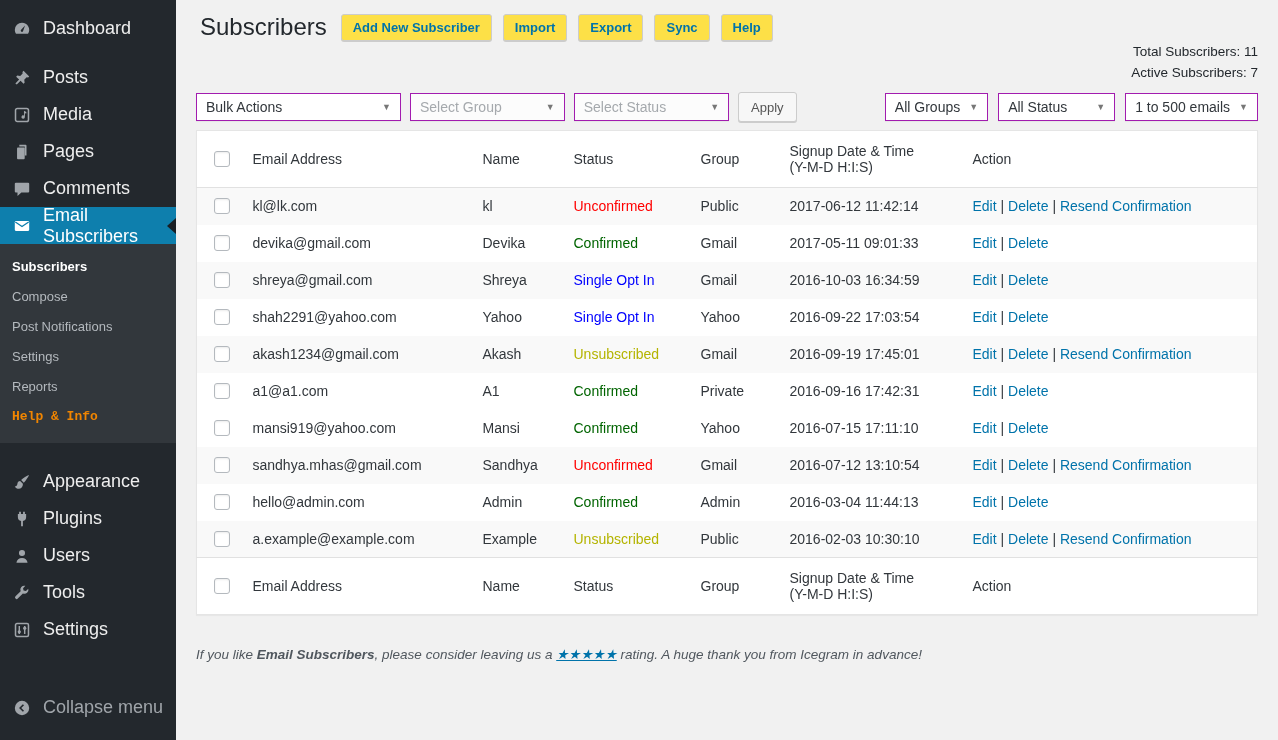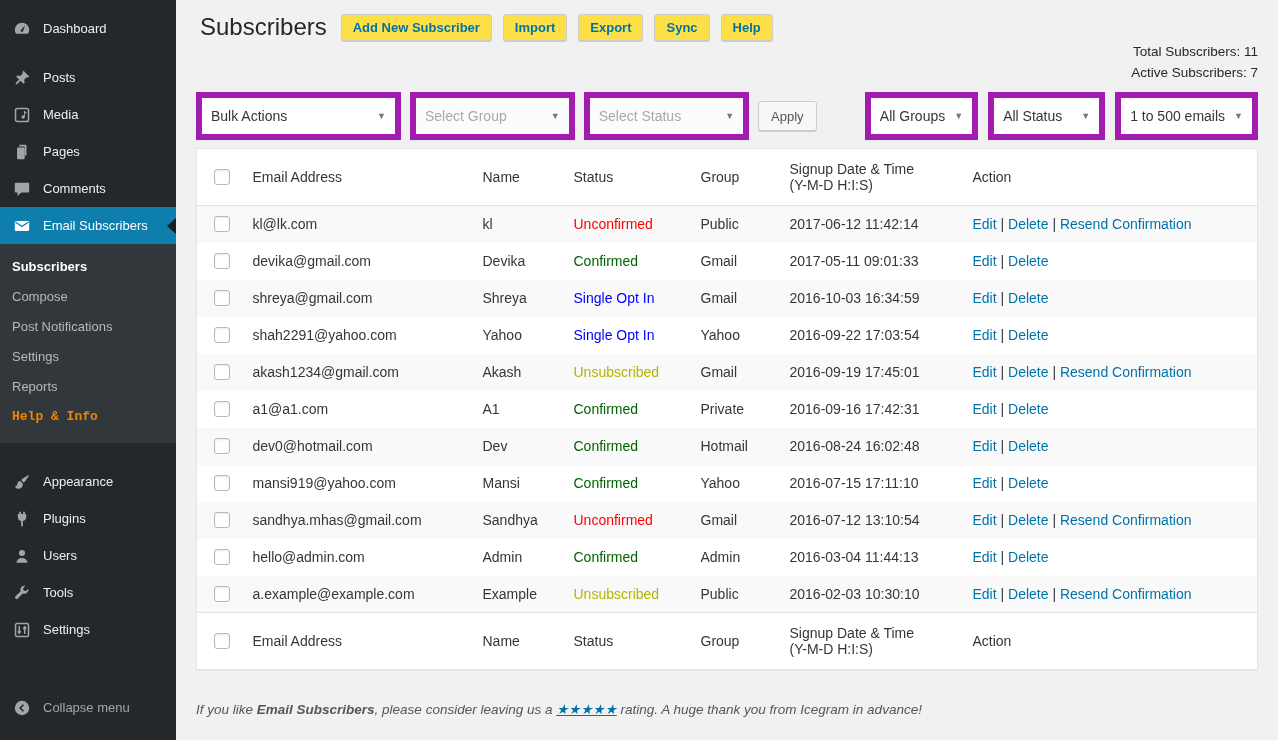--- a/index.html
+++ b/index.html
@@ -10,21 +10,21 @@
     background:#f1f1f1; display:flex; font-size:14px; color:#32373c;
   }
 
   
   #sidebar {
     width:176px; flex-shrink:0; background:#23282d; color:#eee;
     display:flex; flex-direction:column; padding-top:10px;
   }
   .menu-item {
     display:flex; align-items:center; gap:11px;
-    padding:8px 12px; height:37px; cursor:pointer; font-size:13px; color:#eee;
+    padding:8px 12px; height:37px; cursor:pointer; font-size:18px; color:#eee;
   }
   .menu-item .micon { width:20px; height:20px; color:#a0a5aa; flex-shrink:0;
     display:flex; align-items:center; justify-content:center; }
   .menu-sep { height:12px; }
   .menu-sep-lg { height:20px; }
   .menu-item.active { background:#0e7fad; color:#fff; position:relative; }
   .menu-item.active .micon { color:#fff; }
   .menu-item.active::after {
     content:""; position:absolute; right:0; top:50%; margin-top:-8px;
     width:0; height:0; border-top:8px solid transparent;
@@ -43,21 +43,21 @@
   .pt-action {
     background:#fde047; border:1px solid #ccc; border-radius:3px;
     color:#0073aa; font-weight:bold; font-size:13px; font-family:inherit;
     padding:5px 11px; margin-right:11px; cursor:pointer; box-shadow:0 1px 0 #ccc;
   }
   .stats { text-align:right; font-size:13.5px; color:#23282d; line-height:21px; margin-top:0px; }
 
   .filter-bar { display:flex; justify-content:space-between; align-items:center; margin-top:9px; }
   .filter-left, .filter-right { display:flex; align-items:center; }
   .fselect {
-    background:#fff; border:6px solid #a21caf; height:48px;
+    background:#fff; border:1px solid #a21caf; height:28px;
     display:inline-flex; align-items:center; padding:0 9px;
     font-size:14px; color:#32373c; cursor:pointer; margin-right:9px;
     box-shadow:0 1px 1px rgba(0,0,0,.04);
   }
   .fselect .caret { font-size:9px; color:#777; margin-left:9px; }
   .fselect.bulk { width:205px; justify-content:space-between; }
   .fselect.muted { color:#a5a9ad; background:#fcfcfc;gap:35px; }
   .filter-right .fselect { margin-right:0; margin-left:10px; }
   .apply-btn {
     background:#f7f7f7; border:1px solid #ccc; border-radius:3px; height:30px;
@@ -361,31 +361,20 @@
           <td class="check-col">
             <input type="checkbox" style="">
           </td>
           <td>a1@a1.com</td>
           <td>A1</td>
           <td class="st-confirmed">Confirmed</td>
           <td>Private</td>
           <td>2016-09-16 17:42:31</td>
           <td class="actions"><a>Edit</a><span class="sep"> | </span><a>Delete</a></td>
         </tr>
-        <tr class="alt">
-          <td class="check-col">
-            <input type="checkbox" style="">
-          </td>
-          <td>dev0@hotmail.com</td>
-          <td>Dev</td>
-          <td class="st-confirmed">Confirmed</td>
-          <td>Hotmail</td>
-          <td>2016-08-24 16:02:48</td>
-          <td class="actions"><a>Edit</a><span class="sep"> | </span><a>Delete</a></td>
-        </tr>
         <tr>
           <td class="check-col">
             <input type="checkbox" style="">
           </td>
           <td>mansi919@yahoo.com</td>
           <td>Mansi</td>
           <td class="st-confirmed">Confirmed</td>
           <td>Yahoo</td>
           <td>2016-07-15 17:11:10</td>
           <td class="actions"><a>Edit</a><span class="sep"> | </span><a>Delete</a></td>

